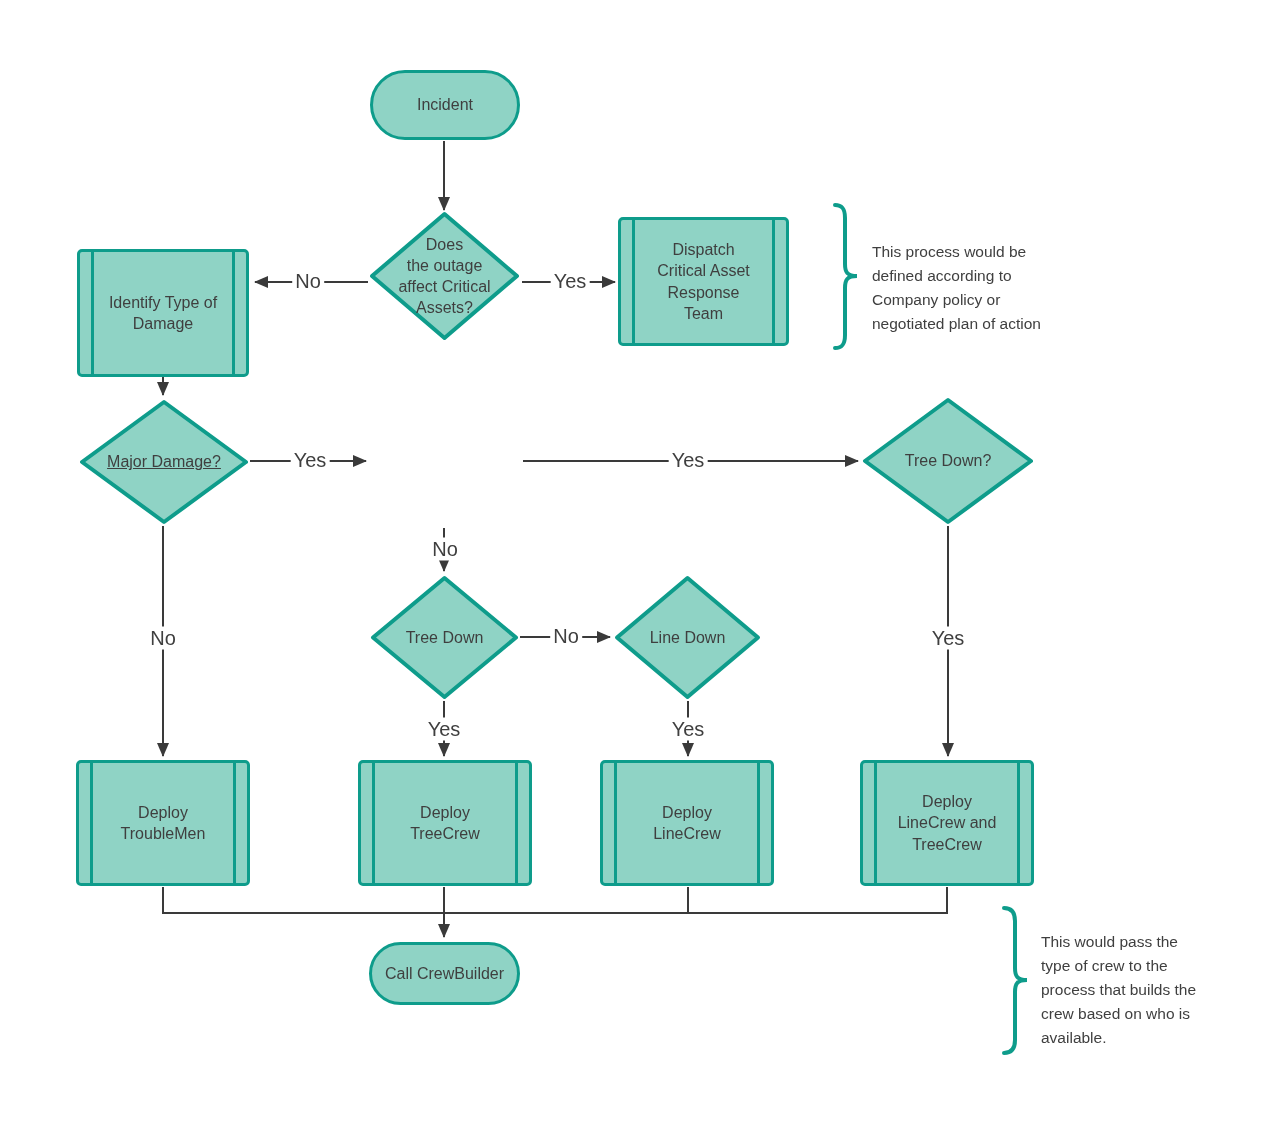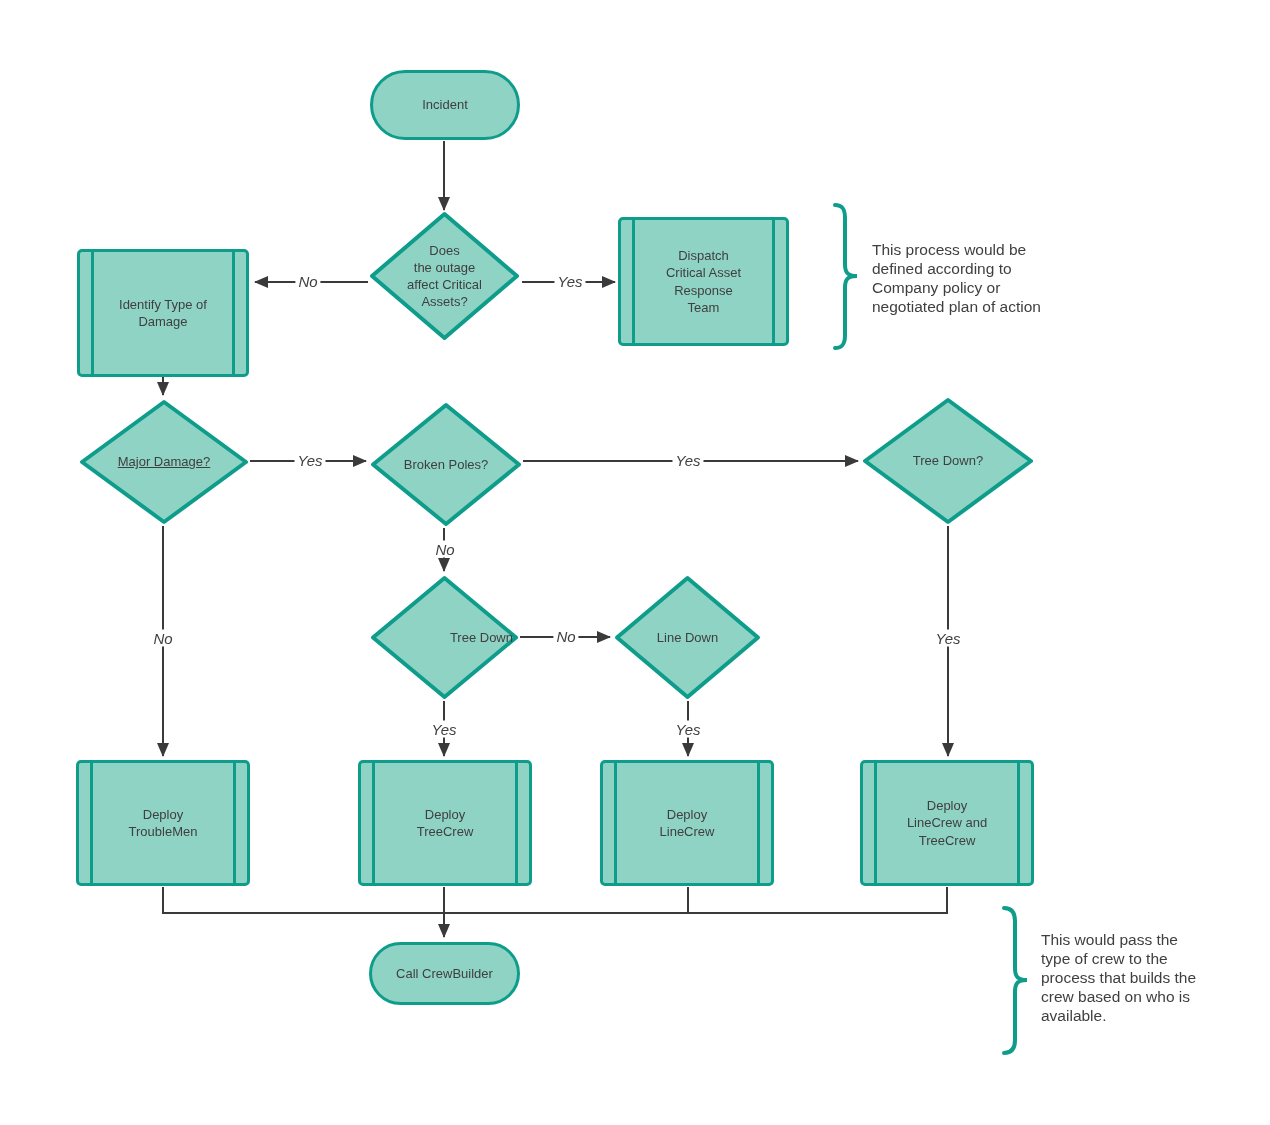--- a/index.html
+++ b/index.html
@@ -13,38 +13,38 @@
   .canvas{
     position:relative;width:1270px;height:1125px;background:var(--bg);
     font-family:"Liberation Sans",sans-serif;color:var(--text);overflow:hidden;
   }
   .wires{position:absolute;left:0;top:0;width:1270px;height:1125px;}
   .wires path{fill:none;stroke:var(--line);stroke-width:2;}
   .wires path.brace{stroke:var(--stroke);stroke-width:4;stroke-linecap:round;fill:none;}
   .wires marker path{fill:var(--line);stroke:none;}
   .node{
     position:absolute;display:flex;align-items:center;justify-content:center;
-    text-align:center;font-size:13px;line-height:1.32;color:var(--text);
+    text-align:center;font-size:16px;line-height:1.32;color:var(--text);
     box-sizing:border-box;
   }
   .terminator{background:var(--fill);border:3px solid var(--stroke);border-radius:40px;}
   .predefined{background:var(--fill);border:3px solid var(--stroke);border-radius:5px;}
   .bar{position:absolute;top:0;bottom:0;width:3px;background:var(--stroke);}
   .bar-l{left:11px;}
   .bar-r{right:11px;}
   .diamond-wrap{background:transparent;}
   .diamond-svg{position:absolute;left:0;top:0;}
   .diamond-svg polygon{fill:var(--fill);stroke:var(--stroke);stroke-width:4;stroke-linejoin:round;}
   .node-label{position:relative;white-space:pre-line;padding:0 6px;}
   .edge-label{
     position:absolute;transform:translate(-50%,-50%);
-    background:var(--bg);padding:0 3px;font-size:15px;color:var(--text);white-space:nowrap;font-style:italic;
+    background:var(--bg);padding:0 3px;font-size:20px;color:var(--text);white-space:nowrap;
   }
   .annotation{
-    position:absolute;font-size:15.5px;line-height:19px;color:var(--text);white-space:pre-line;
+    position:absolute;font-size:15.5px;line-height:24px;color:var(--text);white-space:pre-line;
   }
 </style>
 </head>
 <body>
 
 <div class="canvas">
 
   <svg class="wires" width="1270" height="1125" viewBox="0 0 1270 1125">
     <defs>
       <marker id="arrow" markerUnits="userSpaceOnUse" markerWidth="14" markerHeight="12" viewBox="0 0 14 12" refX="13" refY="6" orient="auto">
@@ -102,35 +102,29 @@
 Team</span>
   </div>
 
   <div class="node diamond-wrap" style="left:79px;top:399px;width:170px;height:126px;text-decoration:underline;">
     <svg class="diamond-svg" width="170" height="126">
       <polygon points="85,3 167,63 85,123 3,63"></polygon>
     </svg>
     <span class="node-label">Major Damage?</span>
   </div>
 
-  <div class="node diamond-wrap" style="left:370px;top:402px;width:152px;height:125px;">
-    <svg class="diamond-svg" width="152" height="125">
-      <polygon points="76,3 149,62.5 76,122 3,62.5"></polygon>
-    </svg>
-    <span class="node-label">Broken Poles?</span>
-  </div>
 
   <div class="node diamond-wrap" style="left:862px;top:397px;width:172px;height:128px;text-align:center;">
     <svg class="diamond-svg" width="172" height="128">
       <polygon points="86,3 169,64 86,125 3,64"></polygon>
     </svg>
     <span class="node-label">Tree Down?</span>
   </div>
 
-  <div class="node diamond-wrap" style="left:370px;top:575px;width:149px;height:125px;justify-content:flex-end;">
+  <div class="node diamond-wrap" style="left:370px;top:575px;width:149px;height:125px;">
     <svg class="diamond-svg" width="149" height="125">
       <polygon points="74.5,3 146,62.5 74.5,122 3,62.5"></polygon>
     </svg>
     <span class="node-label">Tree Down</span>
   </div>
 
   <div class="node diamond-wrap" style="left:614px;top:575px;width:147px;height:125px;text-align:center;">
     <svg class="diamond-svg" width="147" height="125">
       <polygon points="73.5,3 144,62.5 73.5,122 3,62.5"></polygon>
     </svg>

